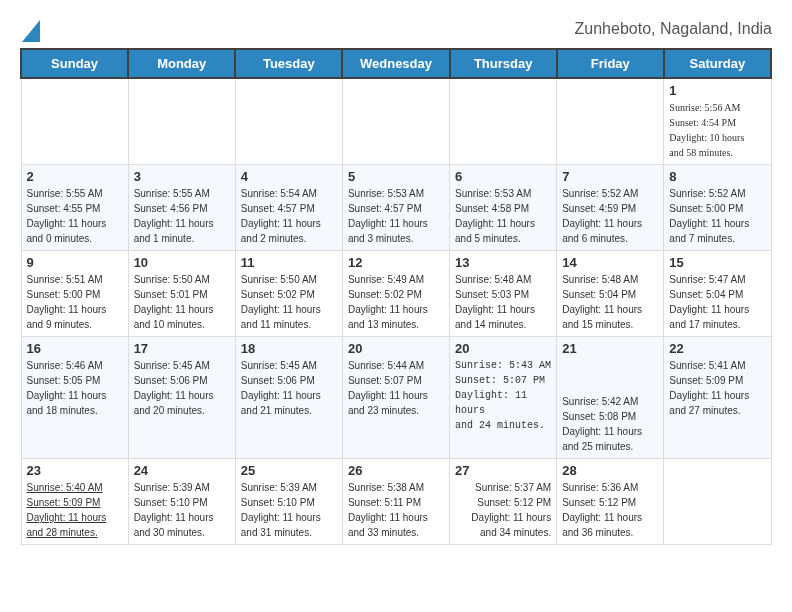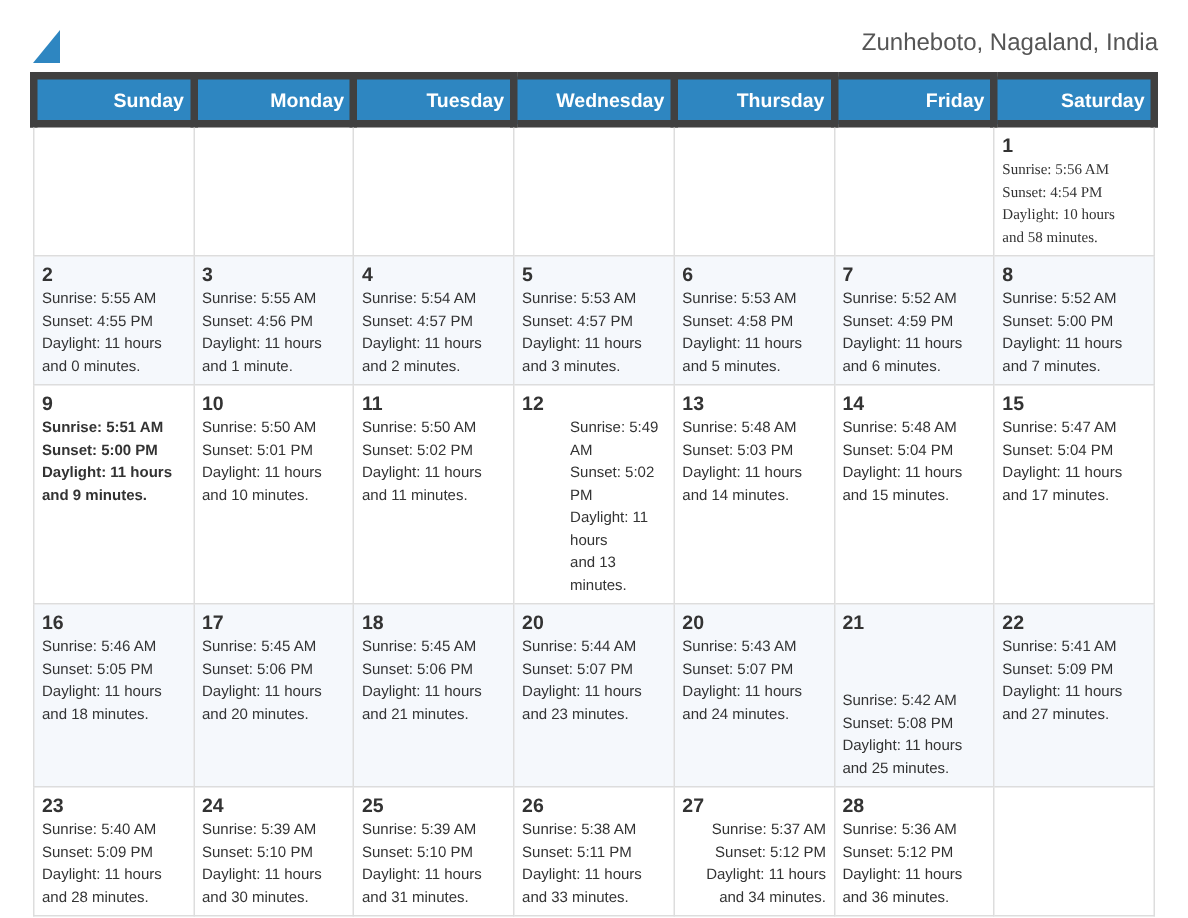--- a/index.html
+++ b/index.html
@@ -36,22 +36,22 @@
       width: 100%;
       border-collapse: collapse;
       border: 1px solid #ccc;
     }
     .calendar th {
       background: #2e86c1;
       color: #fff;
       font-size: 13px;
       font-weight: bold;
       padding: 6px 4px;
-      text-align: right;
-      border: 5px solid #404040;
+      text-align: center;
+      border: 2px solid #404040;
     }
     .calendar td {
       width: 107px;
       min-height: 80px;
       vertical-align: top;
       padding: 4px 5px;
       border: 1px solid #ddd;
       font-size: 10.5px;
       color: #333;
       background: #fff;
@@ -170,42 +170,42 @@
           <span class="day-num">8</span>
           <div class="day-info" style="white-space: pre-line;">Sunrise: 5:52 AM
 Sunset: 5:00 PM
 Daylight: 11 hours
 and 7 minutes.</div>
         </td>
       </tr>
       <tr>
         <td>
           <span class="day-num">9</span>
-          <div class="day-info" style="white-space: pre-line; font-weight: bold;">Sunrise: 5:51 AM
+          <div class="day-info" style="white-space: pre-line;">Sunrise: 5:51 AM
 Sunset: 5:00 PM
 Daylight: 11 hours
 and 9 minutes.</div>
         </td>
         <td>
           <span class="day-num">10</span>
           <div class="day-info" style="white-space: pre-line;">Sunrise: 5:50 AM
 Sunset: 5:01 PM
 Daylight: 11 hours
 and 10 minutes.</div>
         </td>
         <td>
           <span class="day-num">11</span>
           <div class="day-info" style="white-space: pre-line;">Sunrise: 5:50 AM
 Sunset: 5:02 PM
 Daylight: 11 hours
 and 11 minutes.</div>
         </td>
         <td>
           <span class="day-num">12</span>
-          <div class="day-info" style="white-space: pre-line; margin-left: 32px;">Sunrise: 5:49 AM
+          <div class="day-info" style="white-space: pre-line;">Sunrise: 5:49 AM
 Sunset: 5:02 PM
 Daylight: 11 hours
 and 13 minutes.</div>
         </td>
         <td>
           <span class="day-num">13</span>
           <div class="day-info" style="white-space: pre-line;">Sunrise: 5:48 AM
 Sunset: 5:03 PM
 Daylight: 11 hours
 and 14 minutes.</div>
@@ -249,21 +249,21 @@
         </td>
         <td>
           <span class="day-num">20</span>
           <div class="day-info" style="white-space: pre-line;">Sunrise: 5:44 AM
 Sunset: 5:07 PM
 Daylight: 11 hours
 and 23 minutes.</div>
         </td>
         <td>
           <span class="day-num">20</span>
-          <div class="day-info" style="white-space: pre-line;">Sunrise: 5:43 AM
+          <div class="day-info" style="white-space: pre-line; font-family: Liberation Mono, monospace;">Sunrise: 5:43 AM
 Sunset: 5:07 PM
 Daylight: 11 hours
 and 24 minutes.</div>
         </td>
         <td>
           <span class="day-num">21</span>
           <div class="day-info" style="white-space: pre-line; margin-top: 38px;">Sunrise: 5:42 AM
 Sunset: 5:08 PM
 Daylight: 11 hours
 and 25 minutes.</div>
@@ -272,21 +272,21 @@
           <span class="day-num">22</span>
           <div class="day-info" style="white-space: pre-line;">Sunrise: 5:41 AM
 Sunset: 5:09 PM
 Daylight: 11 hours
 and 27 minutes.</div>
         </td>
       </tr>
       <tr>
         <td>
           <span class="day-num">23</span>
-          <div class="day-info" style="white-space: pre-line;">Sunrise: 5:40 AM
+          <div class="day-info" style="white-space: pre-line; text-decoration: underline;">Sunrise: 5:40 AM
 Sunset: 5:09 PM
 Daylight: 11 hours
 and 28 minutes.</div>
         </td>
         <td>
           <span class="day-num">24</span>
           <div class="day-info" style="white-space: pre-line;">Sunrise: 5:39 AM
 Sunset: 5:10 PM
 Daylight: 11 hours
 and 30 minutes.</div>

